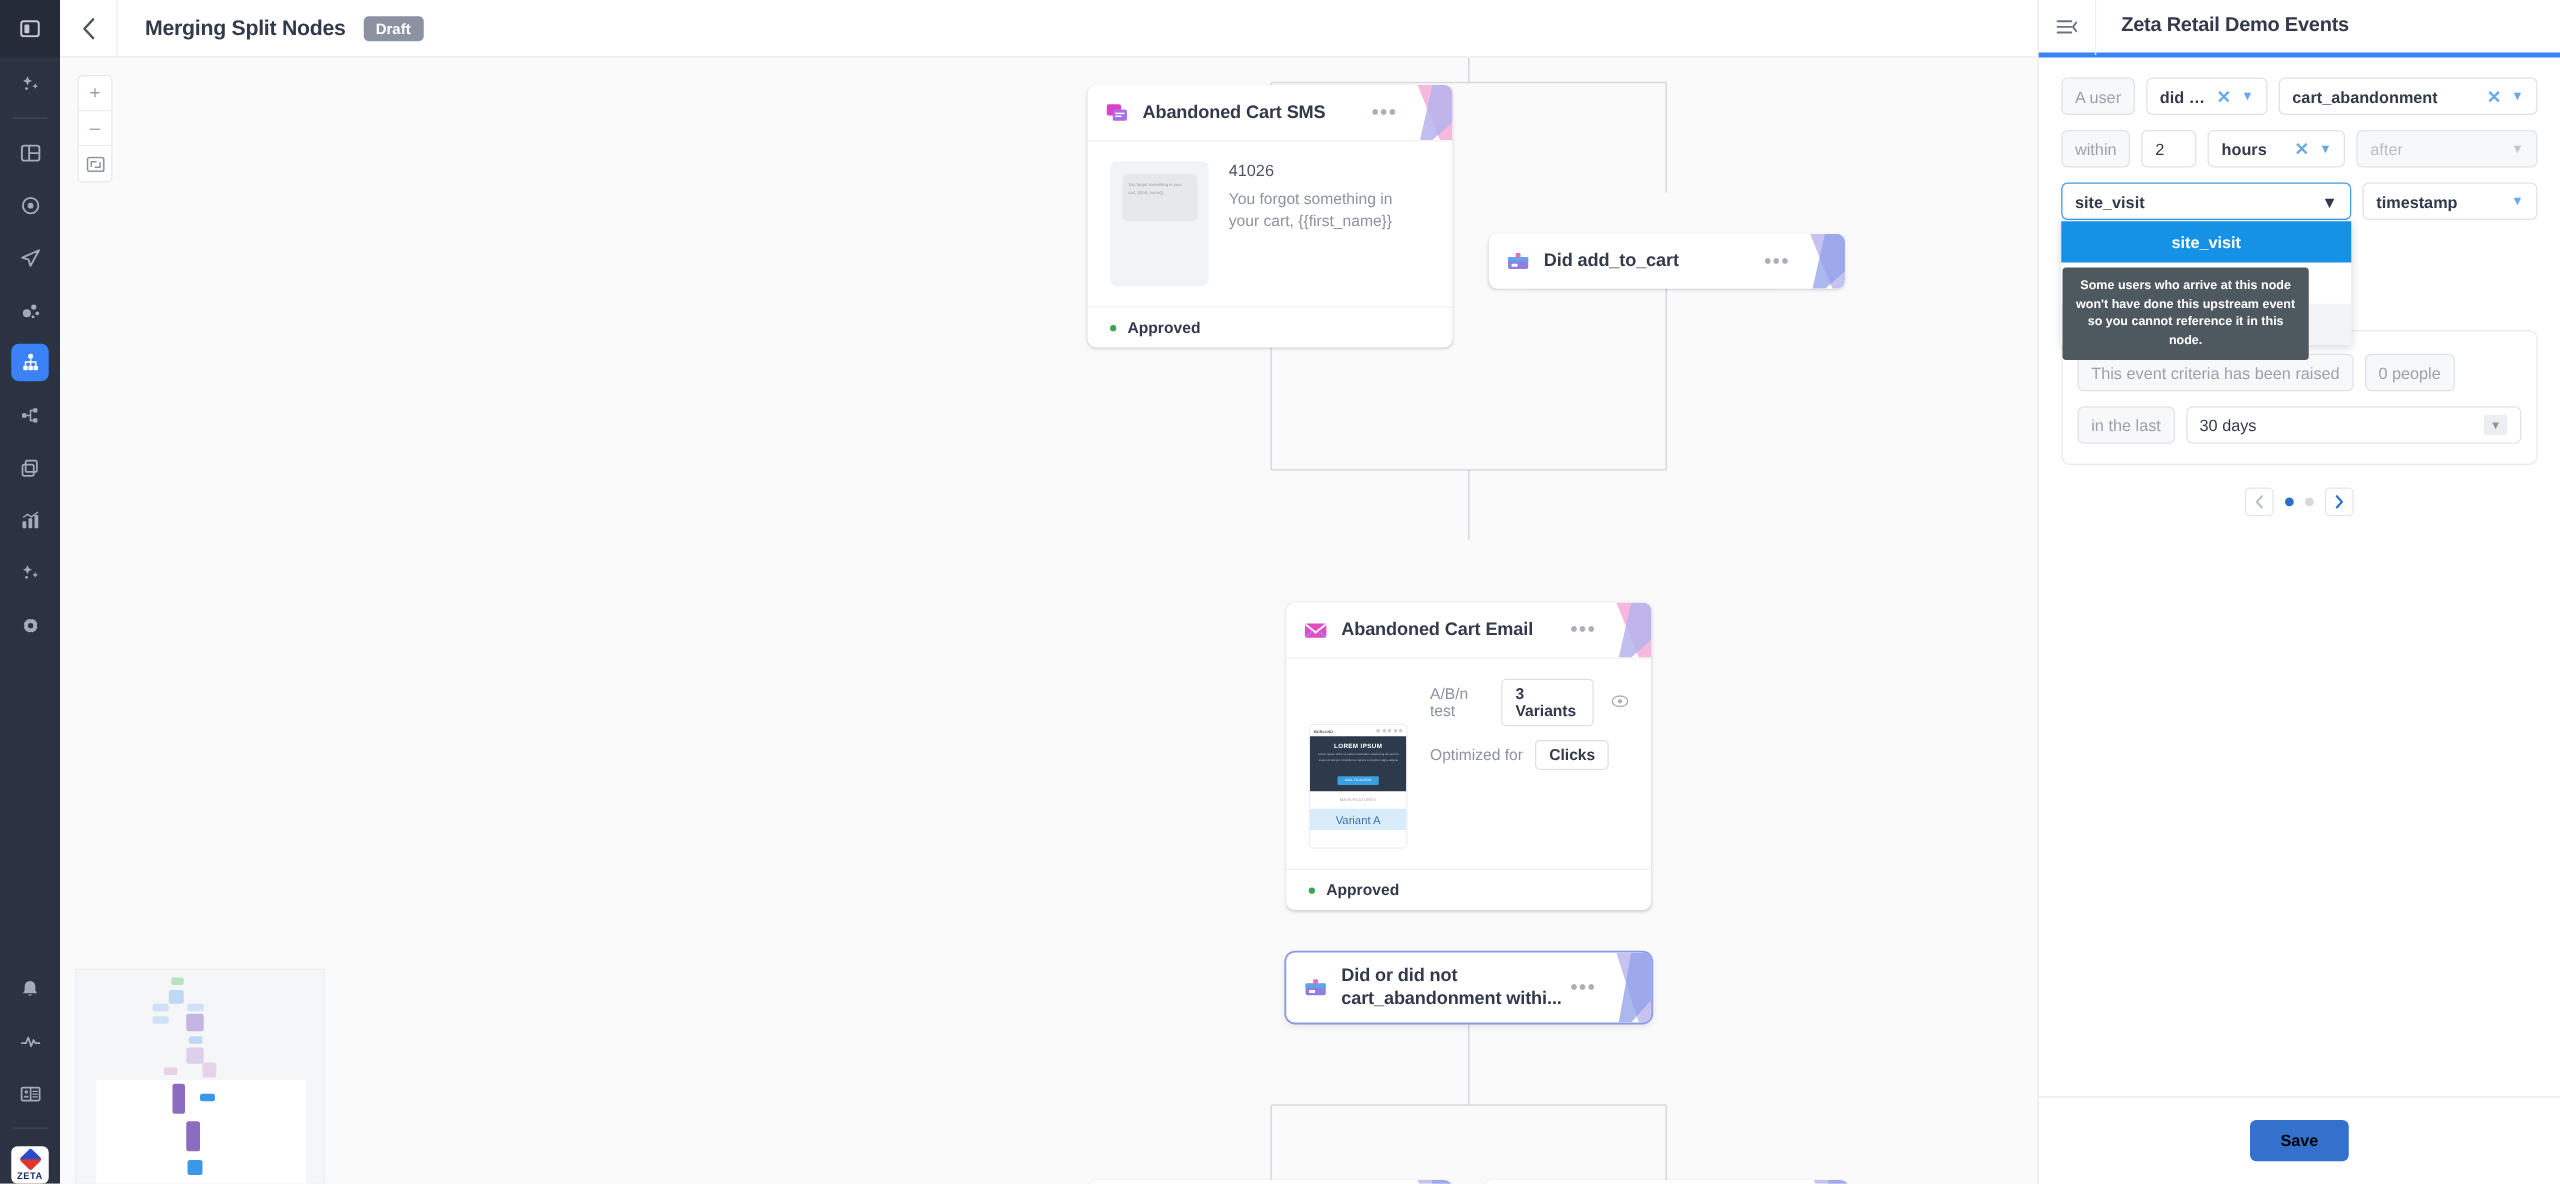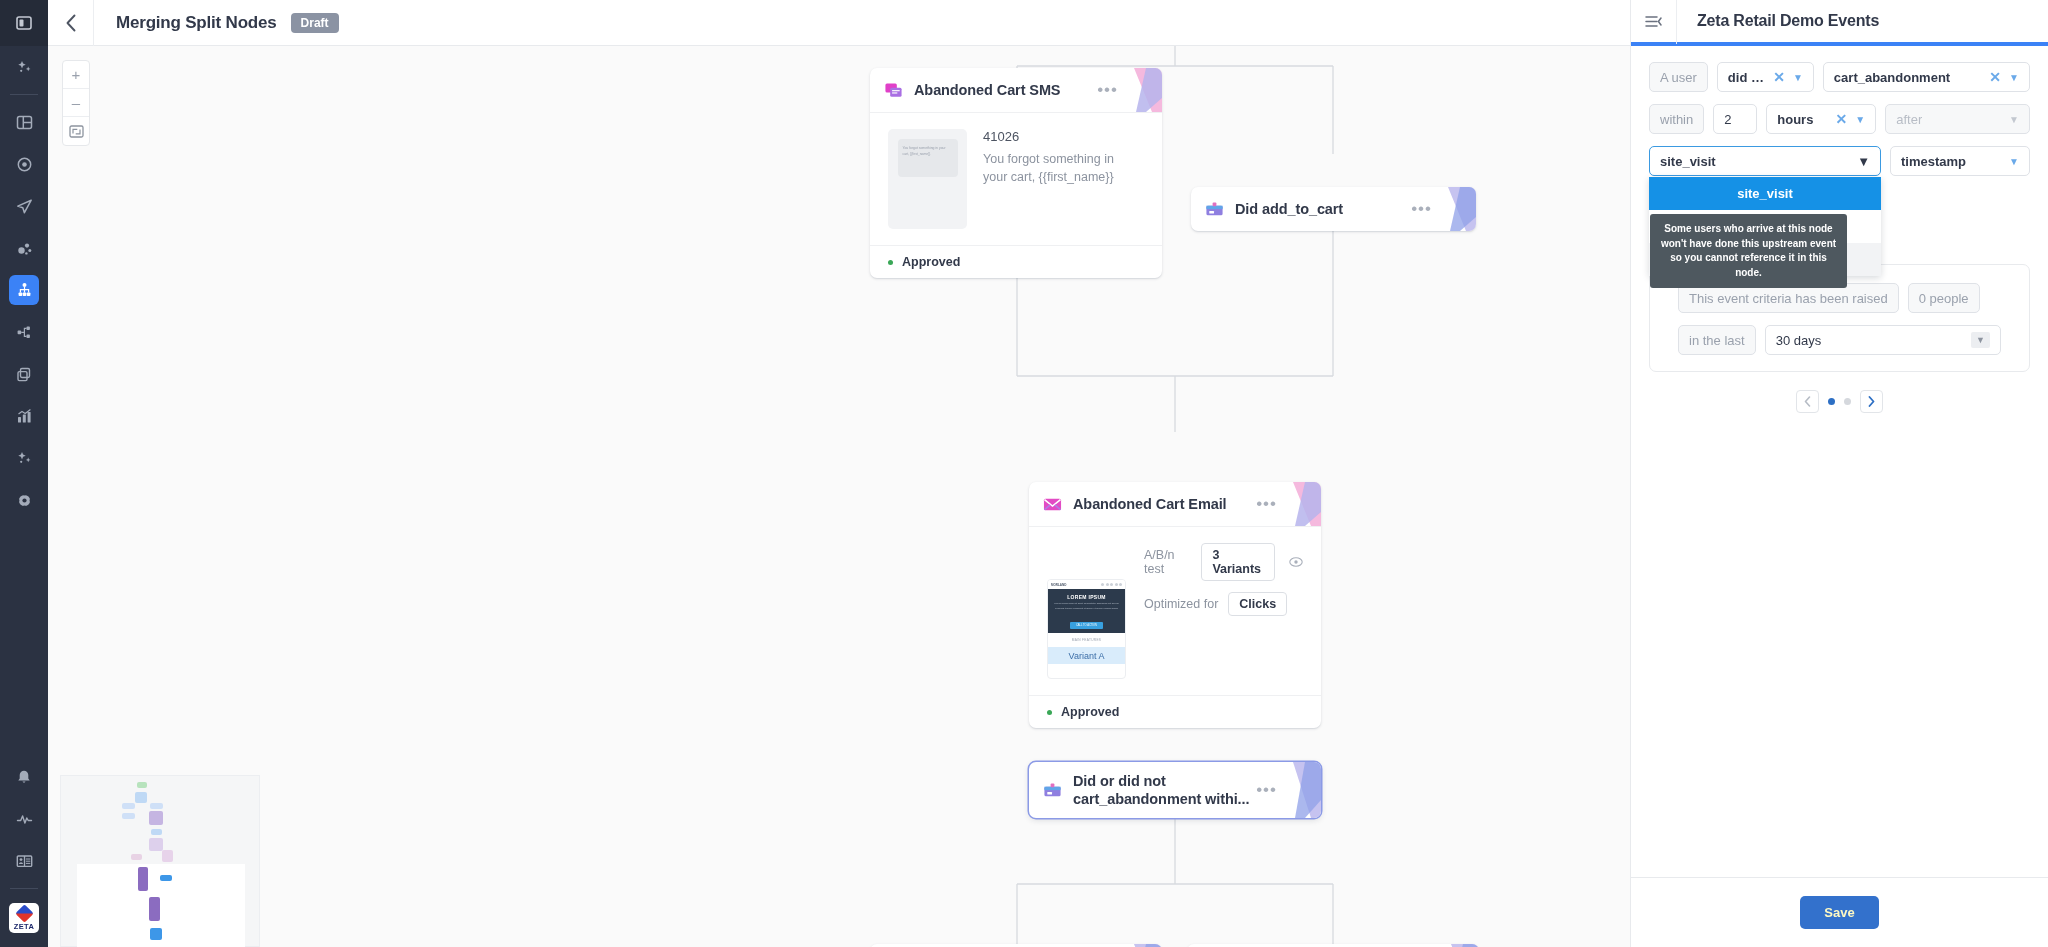--- a/index.html
+++ b/index.html
@@ -21,21 +21,21 @@
     width: 100%; background: #252b38; }
   .rail-sep { width: 28px; height: 1px; background: #424a5c; margin: 6px 0; }
   .rail-btn {
     width: 30px; height: 30px; margin: 6px 0; border-radius: 6px;
     display: flex; align-items: center; justify-content: center; cursor: pointer;
   }
   .rail-btn svg { display:block; }
   .rail-btn.active { background: #3b82f6; }
   .rail-spacer { flex: 1; }
   .zeta-logo {
-    width: 30px; height: 30px; background: #fff; border-radius: 5px; margin: 8px 0 14px 0;
+    width: 30px; height: 30px; background: #fff; border-radius: 5px; margin: 8px 0 0 0;
     display: flex; flex-direction: column; align-items: center; justify-content: center;
     cursor: pointer; padding-top: 2px;
   }
   .zeta-diamond { width: 13px; height: 13px; background: linear-gradient(135deg,#2b4cc9 0%,#2b4cc9 45%,#e0342c 55%,#e0342c 100%);
     transform: rotate(45deg); border-radius: 2px; }
   .zeta-word { font-size: 7.5px; font-weight: 700; color: #1e2a6b; letter-spacing: .4px; margin-top: 2px; }
 
   
   .topbar {
     position: absolute; left: 48px; top: 0; right: 0; height: 46px;
@@ -150,32 +150,32 @@
     color: #32394a; cursor: pointer; }
   .menu { position: absolute; left: 0; top: 31px; width: 100%; background: #fff;
     box-shadow: 0 2px 7px rgba(20,30,50,.17); border-radius: 0 0 3px 3px; }
   .mi { padding: 9px 11px; font-size: 13px; font-weight: 600; color: #32394a; cursor: pointer; }
   .mi.sel { background: #1591e6; color: #fff; }
   .mi.dis { background: #f2f3f5; color: #c3c8d0; font-weight: 400; cursor: not-allowed; }
   .tip { position: absolute; left: 1px; top: 68px; width: 197px; background: #4e585f;
     color: #fff; font-size: 10px; font-weight: 600; line-height: 1.45; padding: 8px 9px;
     border-radius: 3px; z-index: 25; }
 
-  .card { border: 1px solid #e8eaed; border-radius: 7px; padding: 18px 28px 16px;
+  .card { border: 1px solid #e8eaed; border-radius: 7px; padding: 18px 12px 16px;
     margin-top: 88px; }
   .pager { display: flex; align-items: center; justify-content: center; gap: 9px;
     margin-top: 18px; }
   .pg-btn { width: 23px; height: 23px; border: 1px solid #e2e5e9; border-radius: 4px;
     display: flex; align-items: center; justify-content: center; cursor: pointer; background:#fff;}
   .pg-dot { width: 7px; height: 7px; border-radius: 50%; background: #d5d8dd; }
   .pg-dot.on { background: #2d6fc4; }
 
   .panel-foot { height: 70px; border-top: 1px solid #e8eaed; display: flex;
     align-items: center; justify-content: center; }
-  .save-btn { background: #3371cc; color: #fef9c3; font-size: 13px; font-weight: 600;
+  .save-btn { background: #3371cc; color: #000000; font-size: 13px; font-weight: 600;
     padding: 9px 24px; border: none; border-radius: 5px; cursor: pointer; }
 </style>
 </head>
 <body>
 
 <div id="app">
 
   <div class="rail">
     <div class="rail-top">
       <svg width="16" height="14" viewBox="0 0 16 14">

